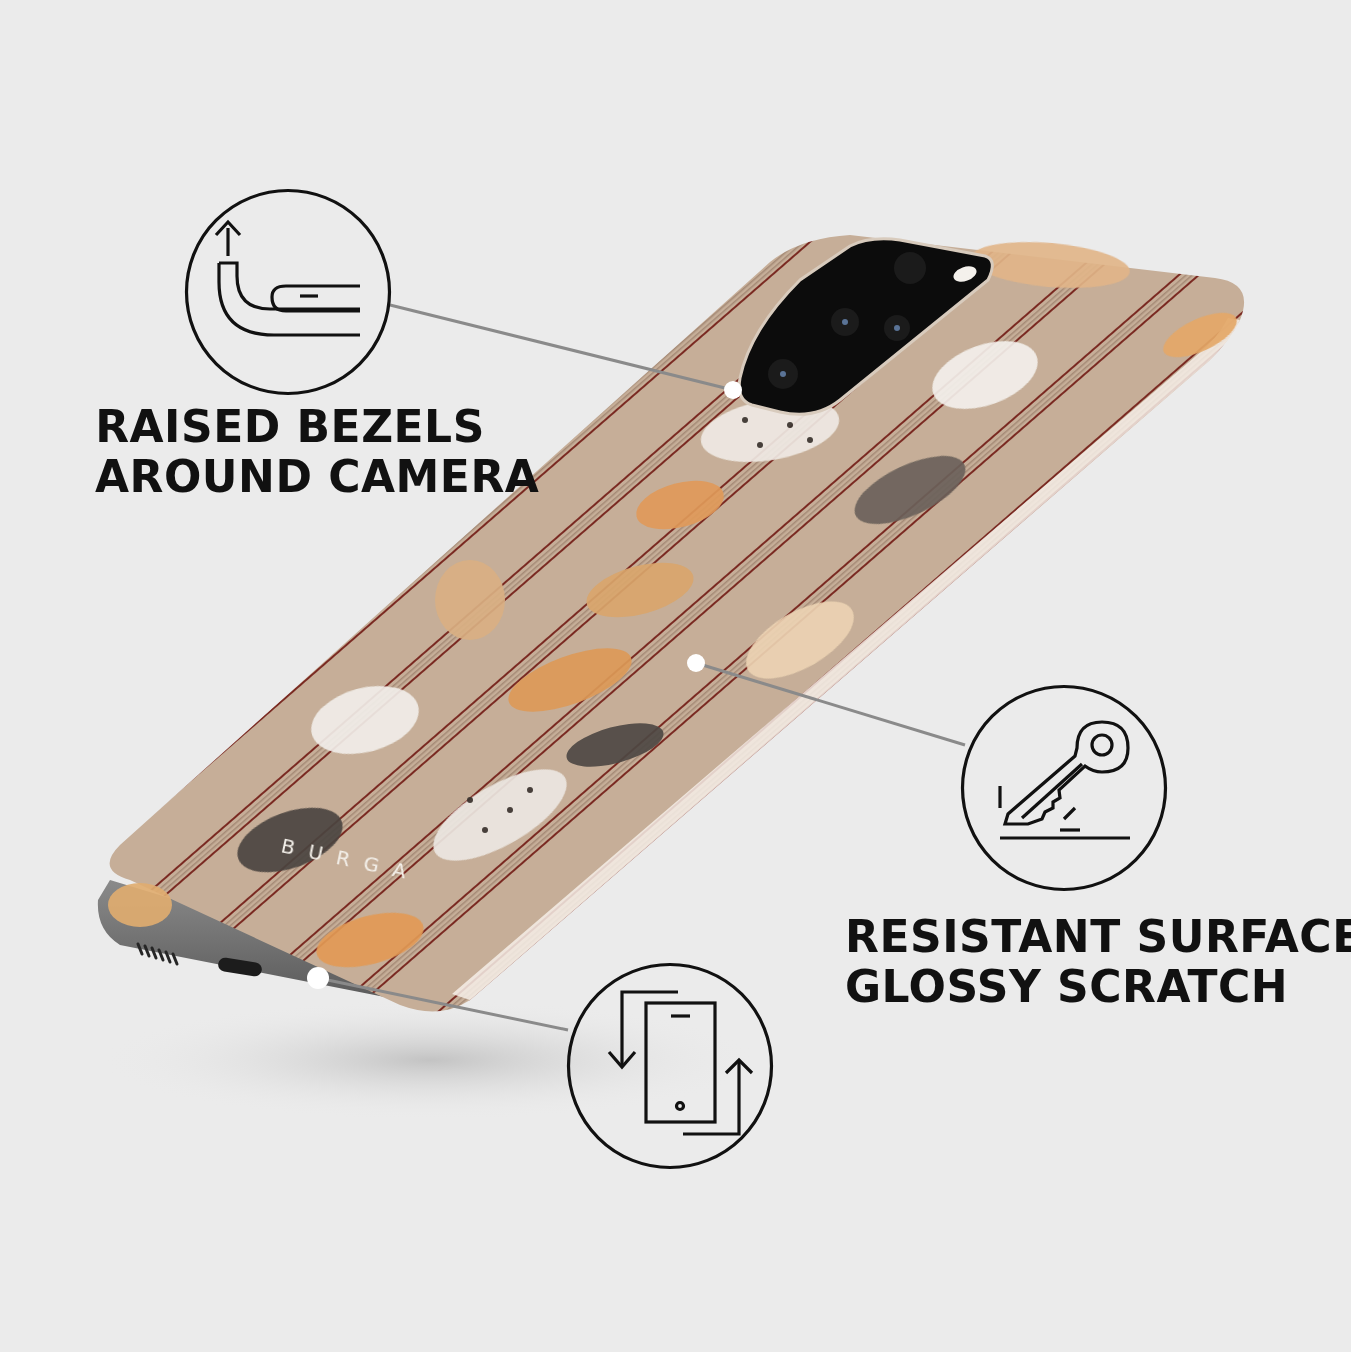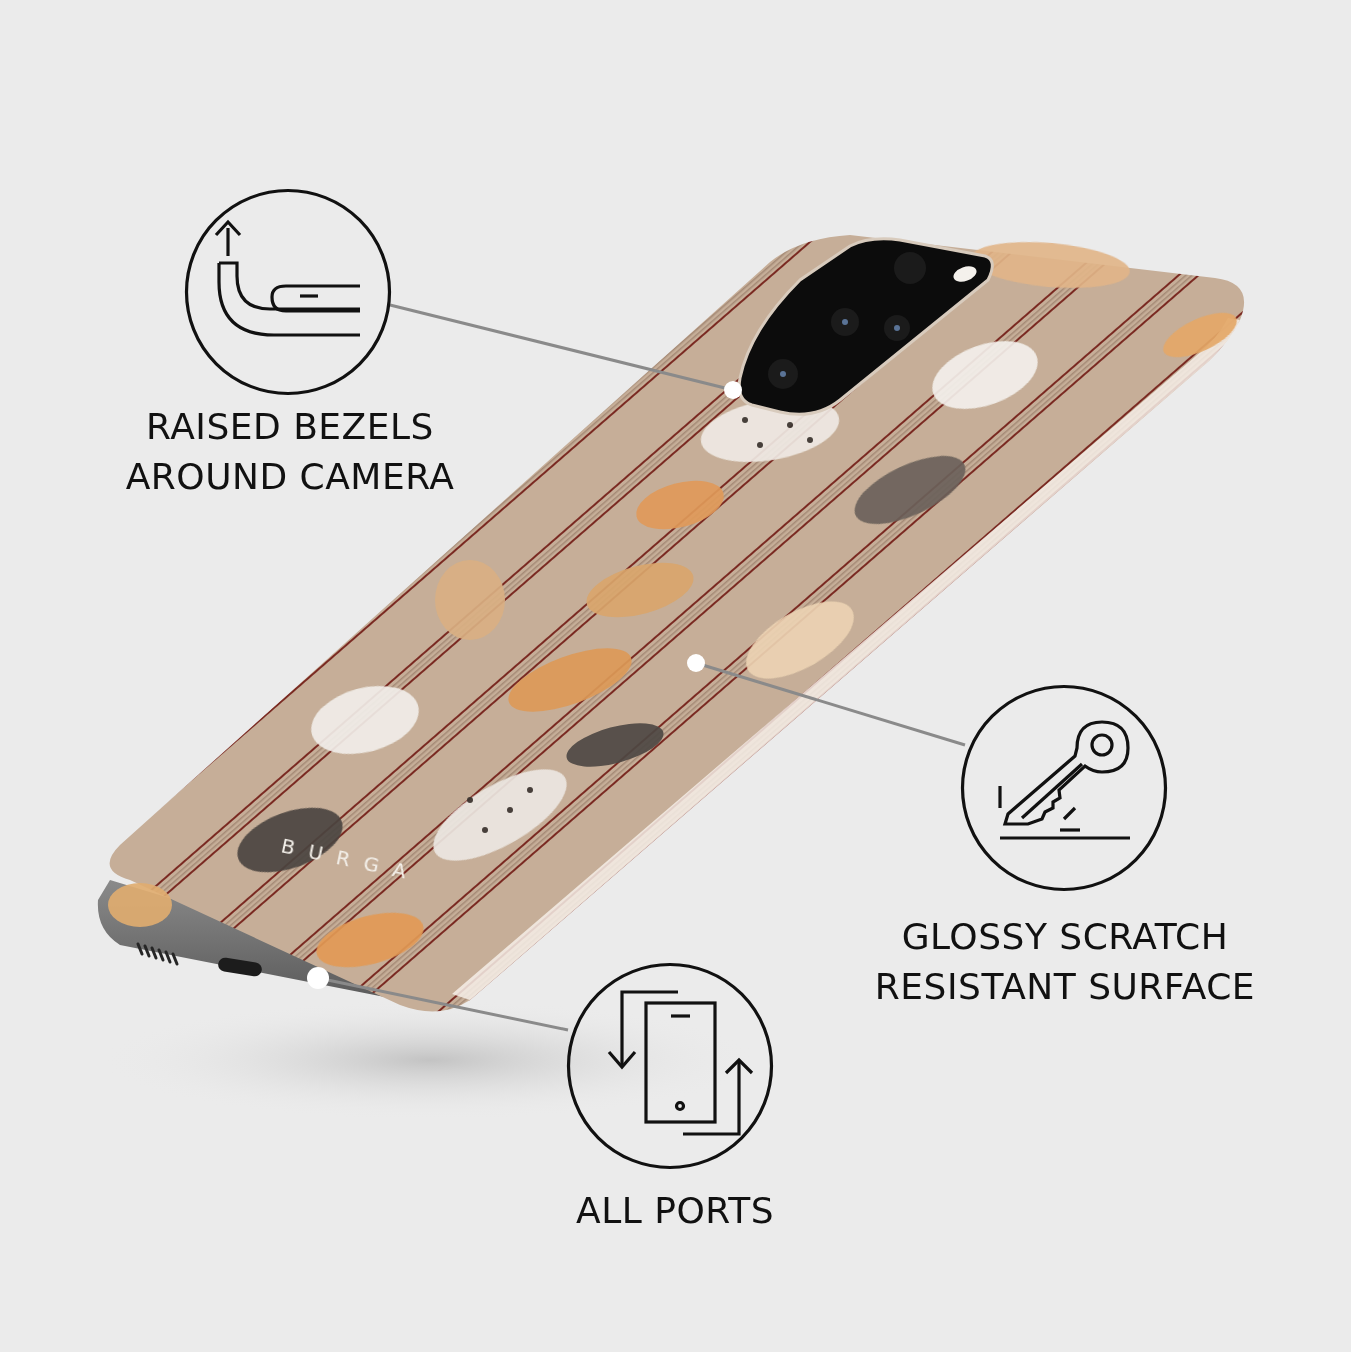--- a/index.html
+++ b/index.html
@@ -10,24 +10,24 @@
       font-family: "DejaVu Sans", "Liberation Sans", sans-serif;
     }
     .stage { position: absolute; inset: 0; }
     svg.scene { position: absolute; left: 0; top: 0; }
 
     .callout-label {
       position: absolute;
       color: #111;
       text-align: center;
       text-transform: uppercase;
-      font-size: 36px;
+      font-size: 44px;
       line-height: 50px;
       letter-spacing: 0.5px;
-      font-weight: 400;
+      font-weight: 700;
       white-space: nowrap;
     }
     .callout-label span { display: block; }
     #label-bezels { left: 95px; top: 402px; width: 390px; }
     #label-glossy { left: 845px; top: 912px; width: 440px; }
     #label-ports  { left: 530px; top: 1186px; width: 290px; }
 
     .icon-circle { position: absolute; }
     #icon-bezels { left: 184px; top: 188px; width: 208px; height: 208px; }
     #icon-key    { left: 960px; top: 684px; width: 208px; height: 208px; }
@@ -183,21 +183,20 @@
       <polyline points="160,111 173,98 186,111"></polyline>
     </svg>
   </div>
 
   <div class="callout-label" id="label-bezels">
     <span>RAISED BEZELS</span>
     <span>AROUND CAMERA</span>
   </div>
 
   <div class="callout-label" id="label-glossy">
+    <span>RESISTANT SURFACE</span>
     <span>GLOSSY SCRATCH</span>
-    <span>RESISTANT SURFACE</span>
   </div>
 
   <div class="callout-label" id="label-ports">
-    <span>ALL PORTS</span>
   </div>
 
 </div>
 
 </body></html>

